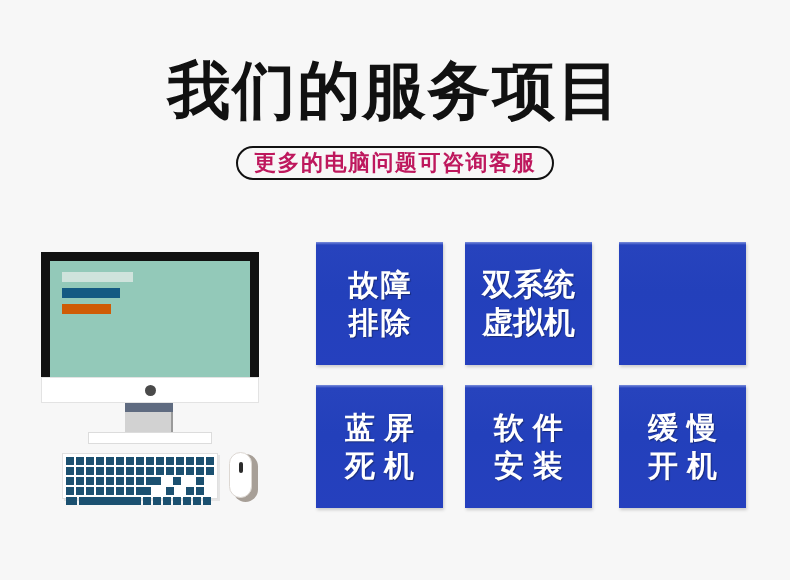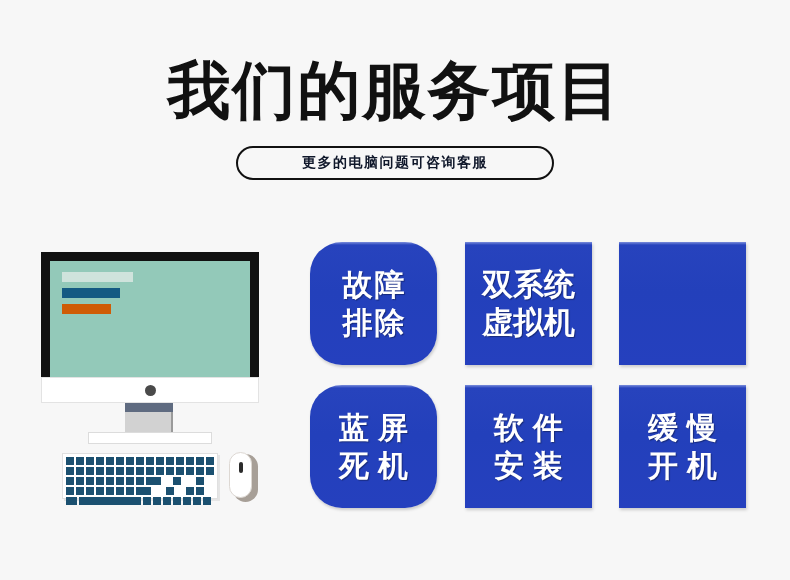--- a/index.html
+++ b/index.html
@@ -43,23 +43,23 @@
     height: 34px;
     box-sizing: border-box;
     border: 2px solid #111111;
     border-radius: 18px;
     background: transparent;
     display: flex;
     align-items: center;
     justify-content: center;
   }
   .subtitle-text {
-    font-size: 14px;
+    font-size: 22px;
     font-weight: 700;
-    color: #0f172a;
+    color: #be185d;
     letter-spacing: 1.5px;
     white-space: nowrap;
   }
 
   
   .illustration {
     position: absolute;
     left: 35px;
     top: 248px;
     width: 250px;
@@ -237,21 +237,21 @@
     line-height: 38px;
     font-weight: 700;
     letter-spacing: 2px;
     text-indent: 2px;
     white-space: nowrap;
     text-shadow: 1px 1px 1px rgba(0,0,0,0.35);
   }
   .tile-line.spaced { letter-spacing: 9px; text-indent: 9px; }
   .tile-line.narrow { font-size: 31px; letter-spacing: 0px; text-indent: 0px; }
 
-  .tile.c0 { left: 2px; border-radius: 32px; }
+  .tile.c0 { left: 8px; }
   .tile.c1 { left: 157px; }
   .tile.c2 { left: 311px; }
   .tile.r0 { top: 0px; }
   .tile.r1 { top: 143px; }
 </style>
 </head>
 <body>
 
 <div id="root">
 

